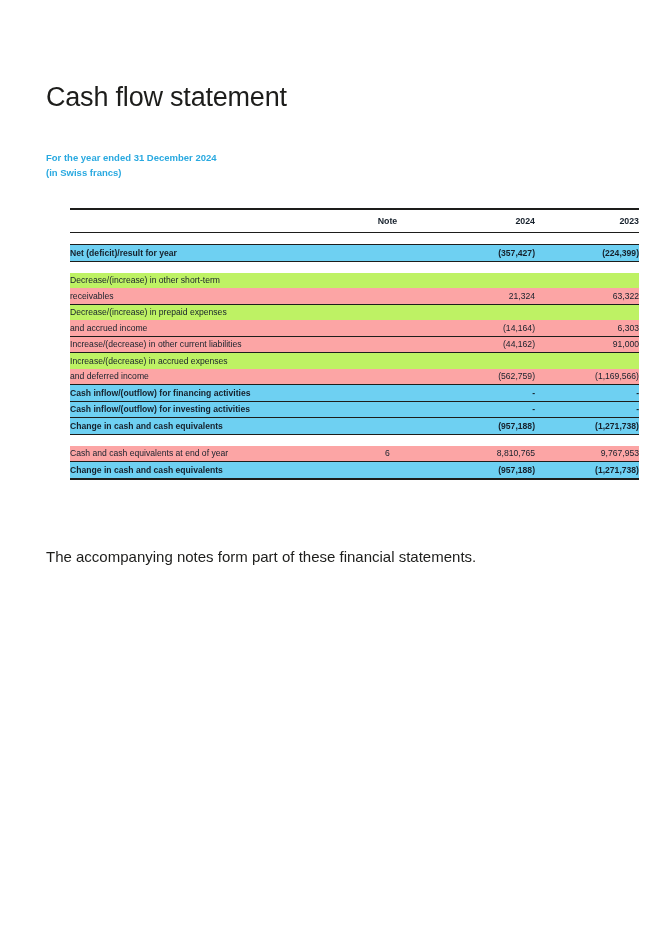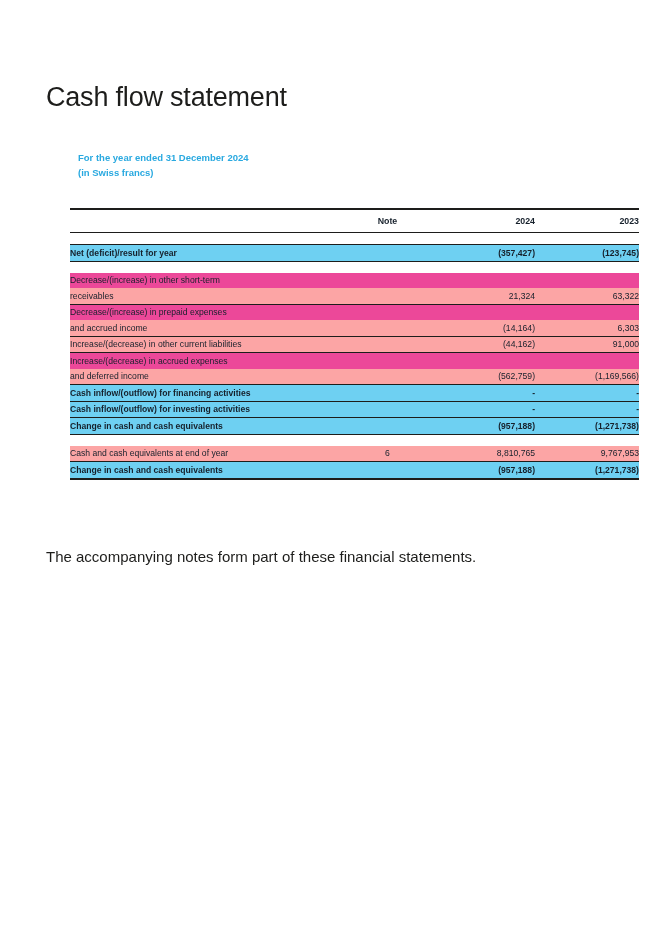--- a/index.html
+++ b/index.html
@@ -37,21 +37,21 @@
 
   .subtitle-block {
     position: absolute;
     left: 46px;
     top: 151px;
     font-size: 9.5px;
     font-weight: bold;
     color: #29a9e0;
     line-height: 14.5px;
   }
-  .subtitle-line { white-space: nowrap; margin-left: 32px; }
+  .subtitle-line { white-space: nowrap; }
 
   
   .table-wrap {
     position: absolute;
     left: 46px;
     top: 208px;
     width: 569px;
     padding-left: 24px;
   }
 
@@ -103,21 +103,21 @@
   }
 
   
   tr.data td {
     background: #fca5a5;
     height: 15.5px;
     border-bottom: 1.1px solid #1d1d1b;
   }
   
   tr.data-cont td {
-    background: #ec4899;
+    background: #bef264;
     height: 15.5px;
     border-bottom: none;
   }
   
   tr.total td {
     background: #6ed0f2;
     height: 15.5px;
     font-weight: bold;
     border-bottom: 1.1px solid #1d1d1b;
   }
@@ -190,21 +190,21 @@
         </tr>
 
         <tr class="spacer">
             <td colspan="4"></td>
           </tr>
 
         <tr class="total total-top">
           <td class="cell-label">Net (deficit)/result for year</td>
           <td class="cell-note"></td>
           <td class="cell-num">(357,427)</td>
-          <td class="cell-num">(123,745)</td>
+          <td class="cell-num">(224,399)</td>
         </tr>
 
         <tr class="spacer">
             <td colspan="4"></td>
           </tr>
 
         <tr class="data-cont">
           <td class="cell-label">Decrease/(increase) in other short-term</td>
           <td class="cell-note"></td>
           <td class="cell-num"></td>

